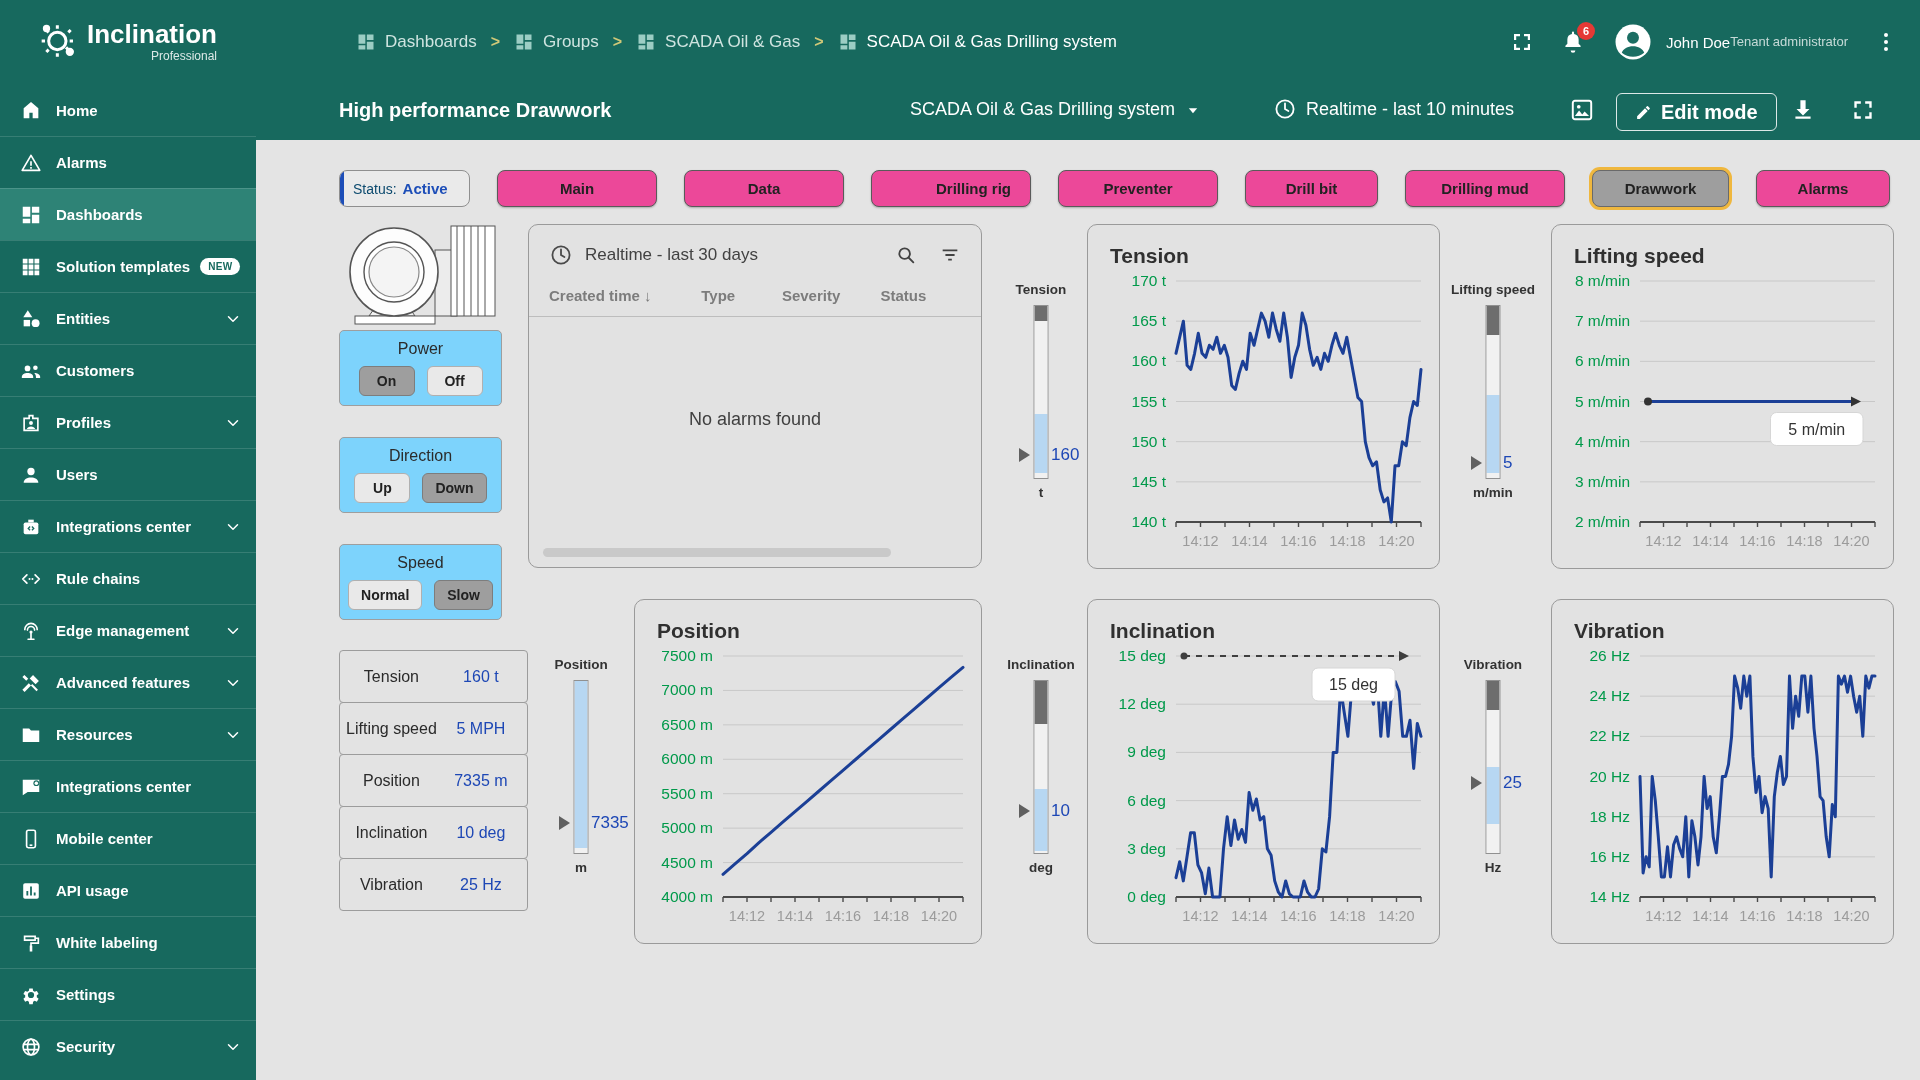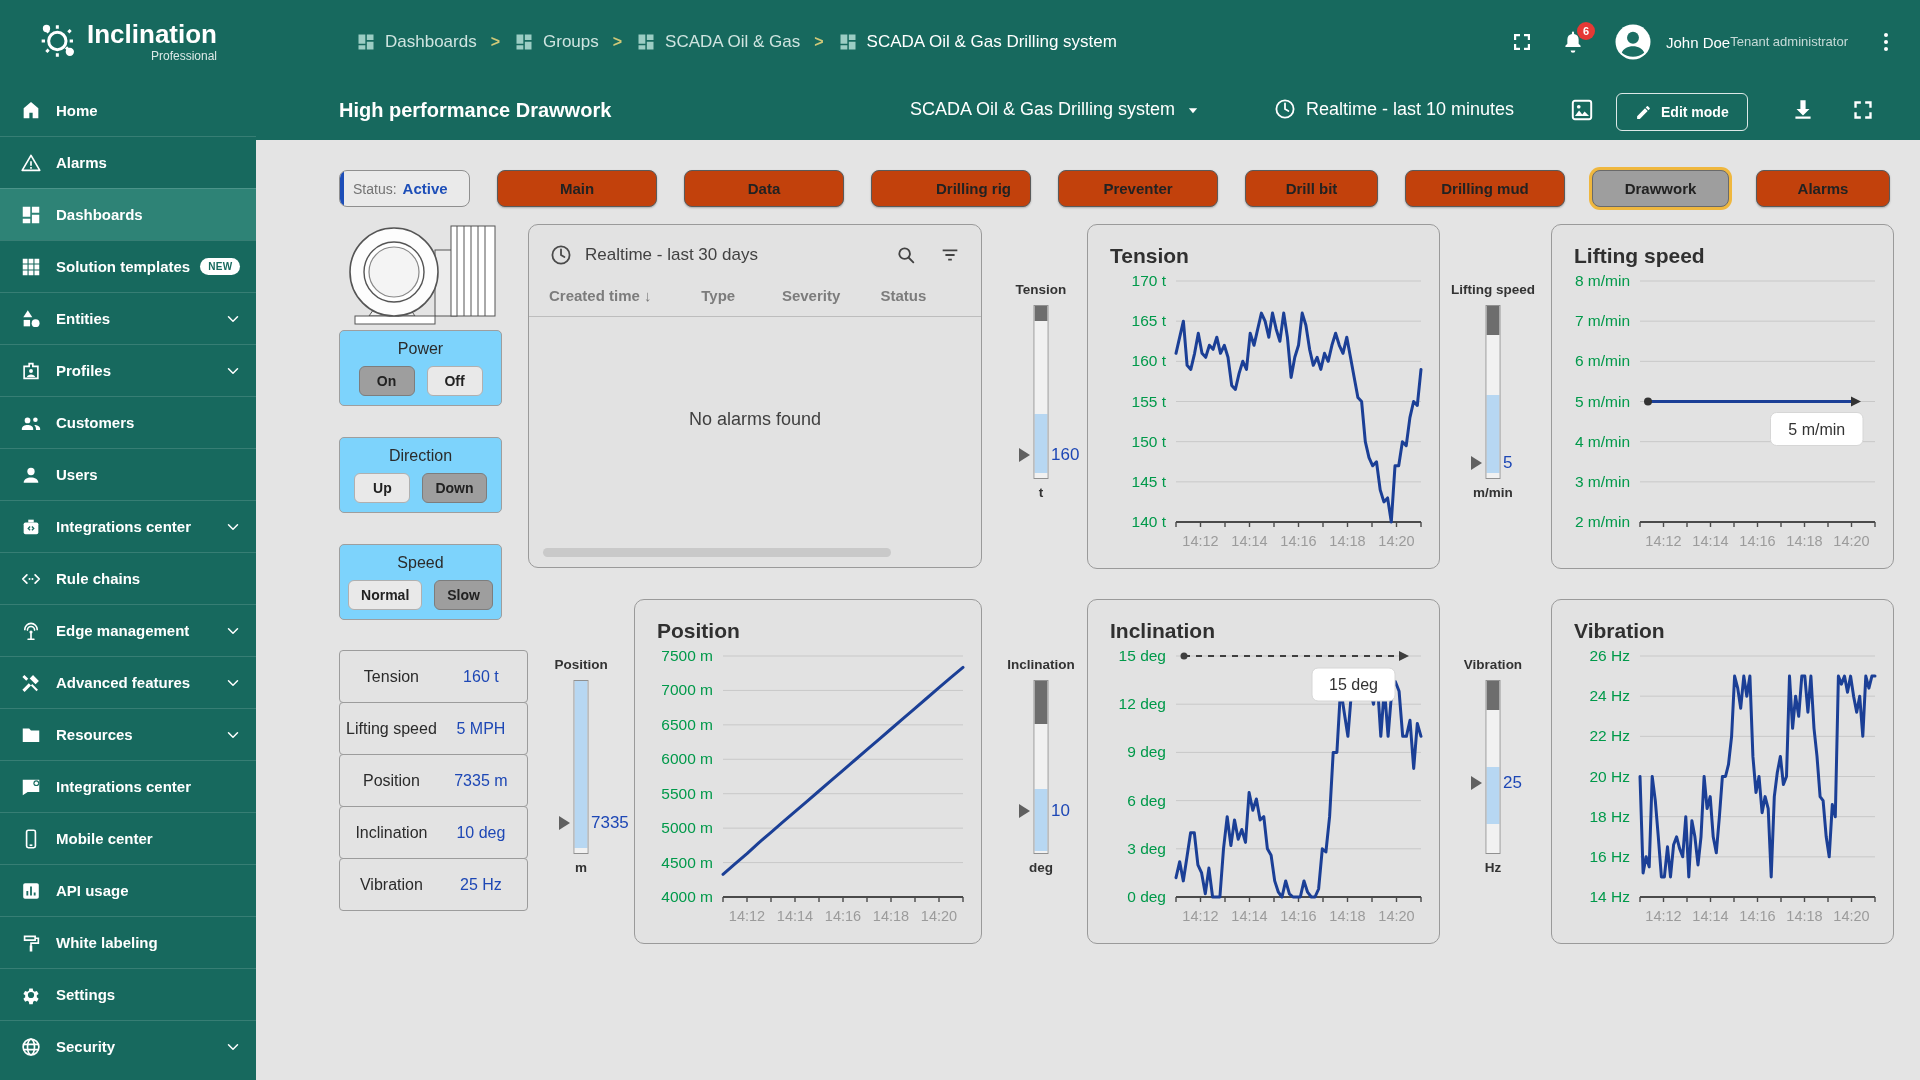--- a/index.html
+++ b/index.html
@@ -21,40 +21,40 @@
   .user-block{display:flex;align-items:center;gap:12px;cursor:pointer}
   .user-meta{display:flex;flex-direction:row}
   .user-name{color:#fff;font-size:15px}
   .user-role{color:rgba(255,255,255,.75);font-size:13px}
   
   .toolbar{position:absolute;left:256px;top:84px;width:1664px;height:56px;background:#17695e;z-index:4}
   .tb-title{position:absolute;left:83px;top:15px;color:#fff;font-size:20px;font-weight:bold}
   .tb-select{position:absolute;left:654px;top:15px;display:flex;align-items:center;gap:8px;color:#fff;font-size:18px;cursor:pointer}
   .tb-time{position:absolute;left:1017px;top:13px;display:flex;align-items:center;gap:9px;color:#fff;font-size:18px;cursor:pointer}
   .tb-imgbtn{position:absolute;left:1313px;top:13px;cursor:pointer}
-  .edit-btn{position:absolute;left:1360px;top:9px;height:38px;display:flex;align-items:center;gap:9px;border:1px solid rgba(255,255,255,.85);border-radius:6px;padding:0 18px;color:#fff;font-size:14px;font-weight:bold;cursor:pointer;background:transparent}
+  .edit-btn{position:absolute;left:1360px;top:9px;height:38px;display:flex;align-items:center;gap:9px;border:1px solid rgba(255,255,255,.85);border-radius:6px;padding:0 18px;color:#fff;font-size:20px;font-weight:bold;cursor:pointer;background:transparent}
   .tb-download{position:absolute;left:1534px;top:13px;cursor:pointer}
   .tb-fs{position:absolute;left:1594px;top:13px;cursor:pointer}
   
   .sidebar{position:absolute;left:0;top:84px;width:256px;height:996px;background:#17695e;z-index:5}
   .side-item{height:52px;display:flex;align-items:center;padding:0 14px 0 20px;color:#fff;border-top:1px solid rgba(255,255,255,.14);cursor:pointer}
   .side-item:first-child{border-top:none}
   .side-item.selected{background:#2e8376}
   .side-label{font-size:15px;font-weight:bold;margin-left:14px;white-space:nowrap}
   .new-badge{margin-left:10px;background:#fff;color:#17695e;font-size:10px;font-weight:bold;border-radius:9px;padding:3px 8px;letter-spacing:.3px}
   .side-chev{margin-left:auto;display:flex;align-items:center}
   
   .content{position:absolute;left:256px;top:140px;width:1664px;height:940px;background:#e4e4e4}
   
   .tab-row{position:absolute;left:83px;top:30px;width:1554px;display:flex;gap:27px}
   .status-chip{width:131px;height:37px;background:#eaeaea;border:1px solid #8f8f8f;border-radius:8px;display:flex;align-items:center;overflow:hidden;flex:none}
   .status-bar{width:4px;height:100%;background:#1d4eb8;flex:none}
-  .status-label{color:#737373;font-size:14px;margin-left:9px}
+  .status-label{color:#0c4a6e;font-size:14px;margin-left:9px}
   .status-value{color:#1d4eb8;font-size:15px;margin-left:6px;font-weight:bold}
-  .tab-btn{height:37px;background:#c2410c;border:1px solid #5a5a5a;border-radius:8px;font-size:15px;font-weight:bold;color:#222;display:flex;align-items:center;justify-content:center;cursor:pointer;box-shadow:0 1px 2px rgba(0,0,0,.25);flex:none}
+  .tab-btn{height:37px;background:#ec4899;border:1px solid #5a5a5a;border-radius:8px;font-size:15px;font-weight:bold;color:#222;display:flex;align-items:center;justify-content:center;cursor:pointer;box-shadow:0 1px 2px rgba(0,0,0,.25);flex:none}
   .tab-btn.selected{background:#9e9e9e;box-shadow:0 0 0 3px #efb73e;border-color:#6a6a6a}
   
   .widget{position:absolute;background:#e2e2e2;border:1px solid #9a9a9a;border-radius:10px}
   .panel{position:absolute;background:#7dd3fc;border:1px solid #9e9e9e;border-radius:5px;text-align:center;padding-top:9px}
   .panel-title{font-size:16px;color:#2b2b2b}
   .panel-btns{display:flex;justify-content:center;gap:12px;margin-top:8px}
   .ctl-btn{min-width:56px;height:30px;border-radius:6px;font-size:14px;font-weight:bold;color:#222;display:flex;align-items:center;justify-content:center;padding:0 12px;cursor:pointer;background:#e9e9e9;border:1px solid #b0b0b0}
   .ctl-btn.selected{background:#9e9e9e;border-color:#7d7d7d}
   
   .tele{position:absolute;left:83px;top:511px;width:189px}
@@ -206,39 +206,39 @@
       </svg>
       <span class="side-label">Entities</span>
       <span class="side-chev">
         <svg class="ic" width="18" height="18" viewBox="0 0 24 24">
           <path fill="none" stroke="#ffffff" stroke-width="2" stroke-linecap="round" stroke-linejoin="round" d="m6 9 6 6 6-6"></path>
         </svg>
       </span>
     </div>
     <div class="side-item">
       <svg class="ic" width="22" height="22" viewBox="0 0 24 24">
+        <circle fill="#ffffff" cx="8.2" cy="9.2" r="3.1"></circle>
+        <path fill="#ffffff" d="M2 18.6c0-2.9 3-4.4 6.2-4.4s6.2 1.5 6.2 4.4v.9H2z"></path>
+        <circle fill="#ffffff" cx="16.8" cy="8.4" r="2.5"></circle>
+        <path fill="#ffffff" d="M15.5 14.2c2.9.1 6.5 1.4 6.5 4.4v.9h-4.6v-.9c0-1.8-.8-3.3-1.9-4.4z"></path>
+      </svg>
+      <span class="side-label">Customers</span>
+    </div>
+    <div class="side-item">
+      <svg class="ic" width="22" height="22" viewBox="0 0 24 24">
         <path fill="none" stroke="#ffffff" stroke-width="1.8" d="M10 4h4v3h5.5v13h-15V7H10z"></path>
         <circle fill="#ffffff" cx="12" cy="12" r="2.1"></circle>
         <path fill="#ffffff" d="M7.5 18.5c.4-1.9 2.4-2.8 4.5-2.8s4.1.9 4.5 2.8z"></path>
       </svg>
       <span class="side-label">Profiles</span>
       <span class="side-chev">
         <svg class="ic" width="18" height="18" viewBox="0 0 24 24">
           <path fill="none" stroke="#ffffff" stroke-width="2" stroke-linecap="round" stroke-linejoin="round" d="m6 9 6 6 6-6"></path>
         </svg>
       </span>
-    </div>
-    <div class="side-item">
-      <svg class="ic" width="22" height="22" viewBox="0 0 24 24">
-        <circle fill="#ffffff" cx="8.2" cy="9.2" r="3.1"></circle>
-        <path fill="#ffffff" d="M2 18.6c0-2.9 3-4.4 6.2-4.4s6.2 1.5 6.2 4.4v.9H2z"></path>
-        <circle fill="#ffffff" cx="16.8" cy="8.4" r="2.5"></circle>
-        <path fill="#ffffff" d="M15.5 14.2c2.9.1 6.5 1.4 6.5 4.4v.9h-4.6v-.9c0-1.8-.8-3.3-1.9-4.4z"></path>
-      </svg>
-      <span class="side-label">Customers</span>
     </div>
     <div class="side-item">
       <svg class="ic" width="22" height="22" viewBox="0 0 24 24">
         <circle fill="#ffffff" cx="12" cy="8.2" r="4"></circle>
         <path fill="#ffffff" d="M4 20.5c0-3.8 4-5.7 8-5.7s8 1.9 8 5.7z"></path>
       </svg>
       <span class="side-label">Users</span>
     </div>
     <div class="side-item">
       <svg class="ic" width="22" height="22" viewBox="0 0 24 24">

